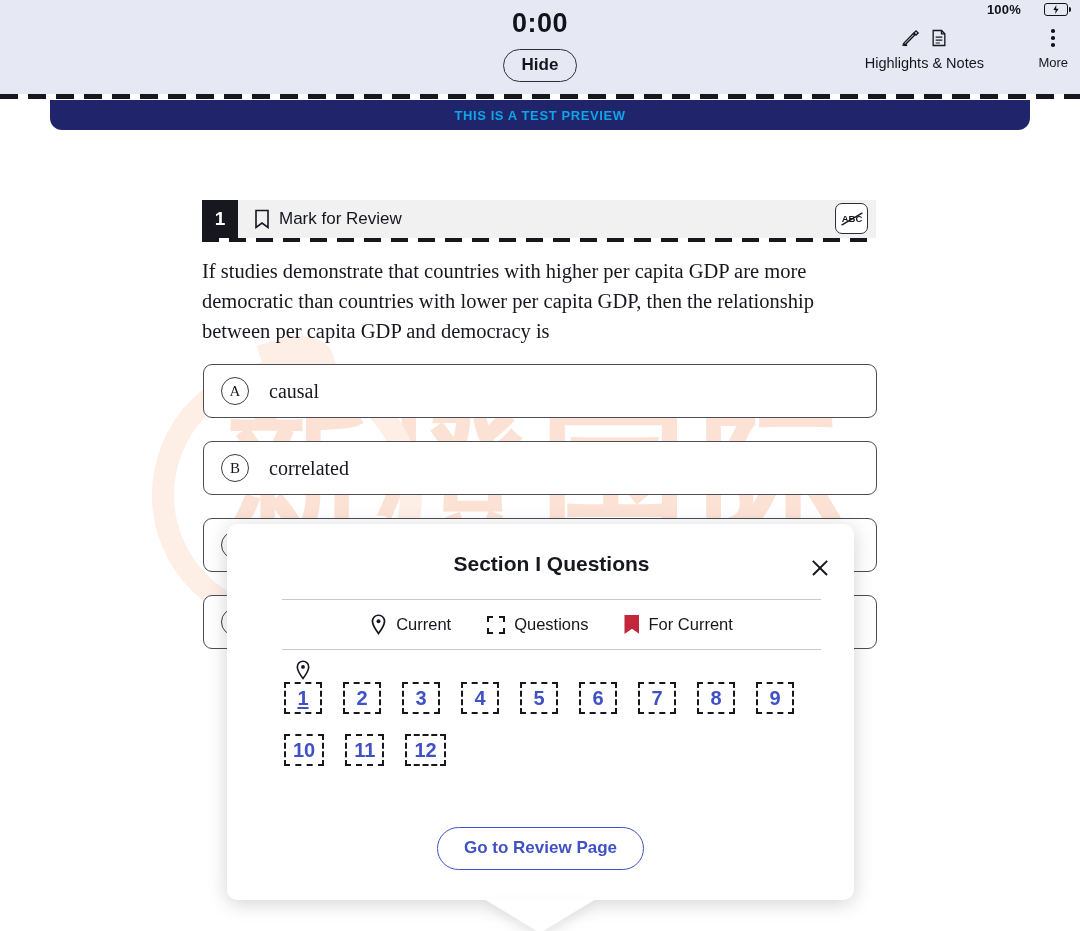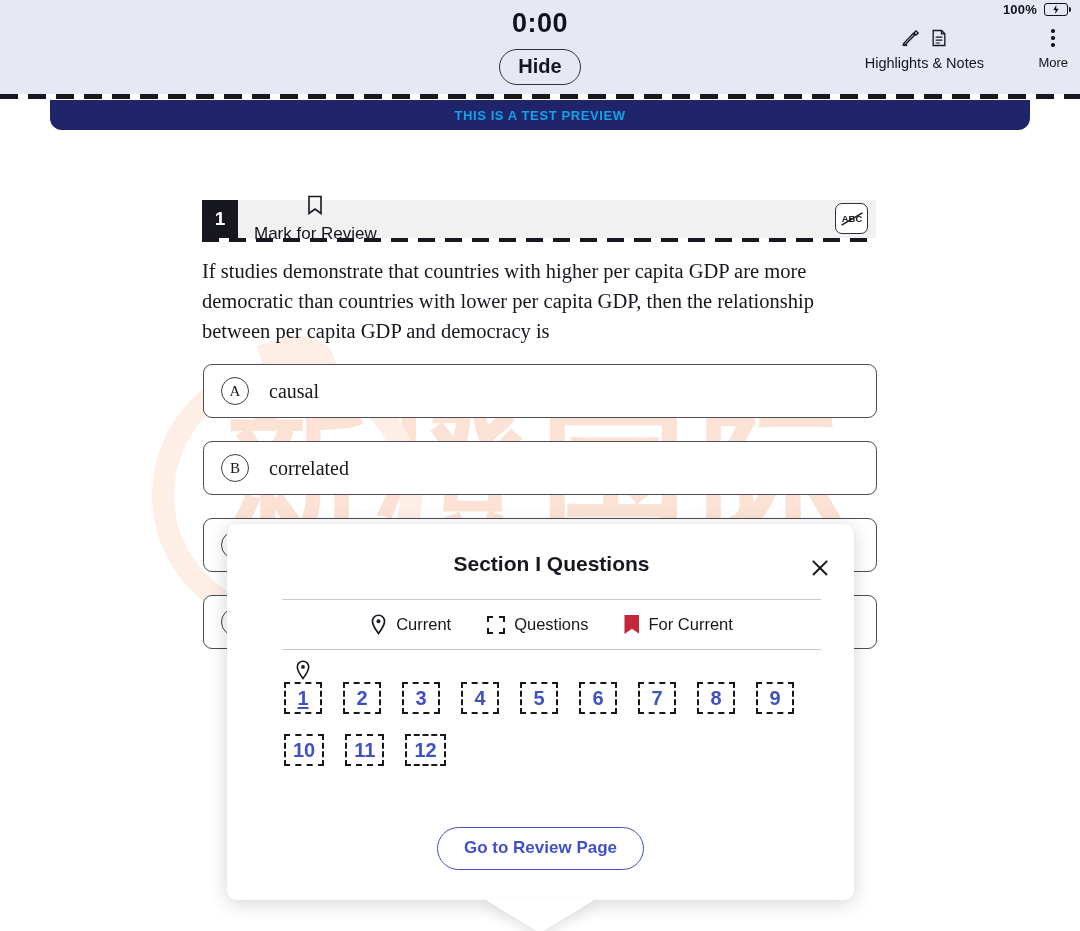--- a/index.html
+++ b/index.html
@@ -107,32 +107,32 @@
     color: #11121a;
     letter-spacing: .5px;
   }
   .hide-btn {
     margin-top: 10px;
     display: inline-block;
     padding: 5px 18px 6px;
     border: 1.6px solid #2c2f3a;
     border-radius: 20px;
     background: transparent;
-    font-size: 20px;
+    font-size: 17px;
     font-weight: 700;
     color: #15161d;
     cursor: pointer;
     font-family: "Liberation Sans", sans-serif;
   }
   .battery-wrap {
     position: absolute;
     right: 12px; top: 2px;
     display: flex;
     align-items: center;
-    gap: 7px;
+    gap: 23px;
   }
   .battery-pct {
     font-size: 13px;
     font-weight: 700;
     color: #11121a;
     letter-spacing: .2px;
   }
   .battery-icon {
     width: 24px; height: 13px;
     border: 1.8px solid #11121a;
@@ -251,21 +251,20 @@
     display: flex;
     align-items: center;
     justify-content: center;
   }
   .mark-review {
     display: flex;
     align-items: center;
     gap: 9px;
     margin-left: 16px;
     cursor: pointer;
-    flex-direction: column;
   }
   .mark-label {
     font-size: 17px;
     color: #15161d;
   }
   .abc-btn {
     position: absolute;
     right: 8px; top: 3px;
     width: 33px; height: 31px;
     border: 1.6px solid #2c2f3a;

